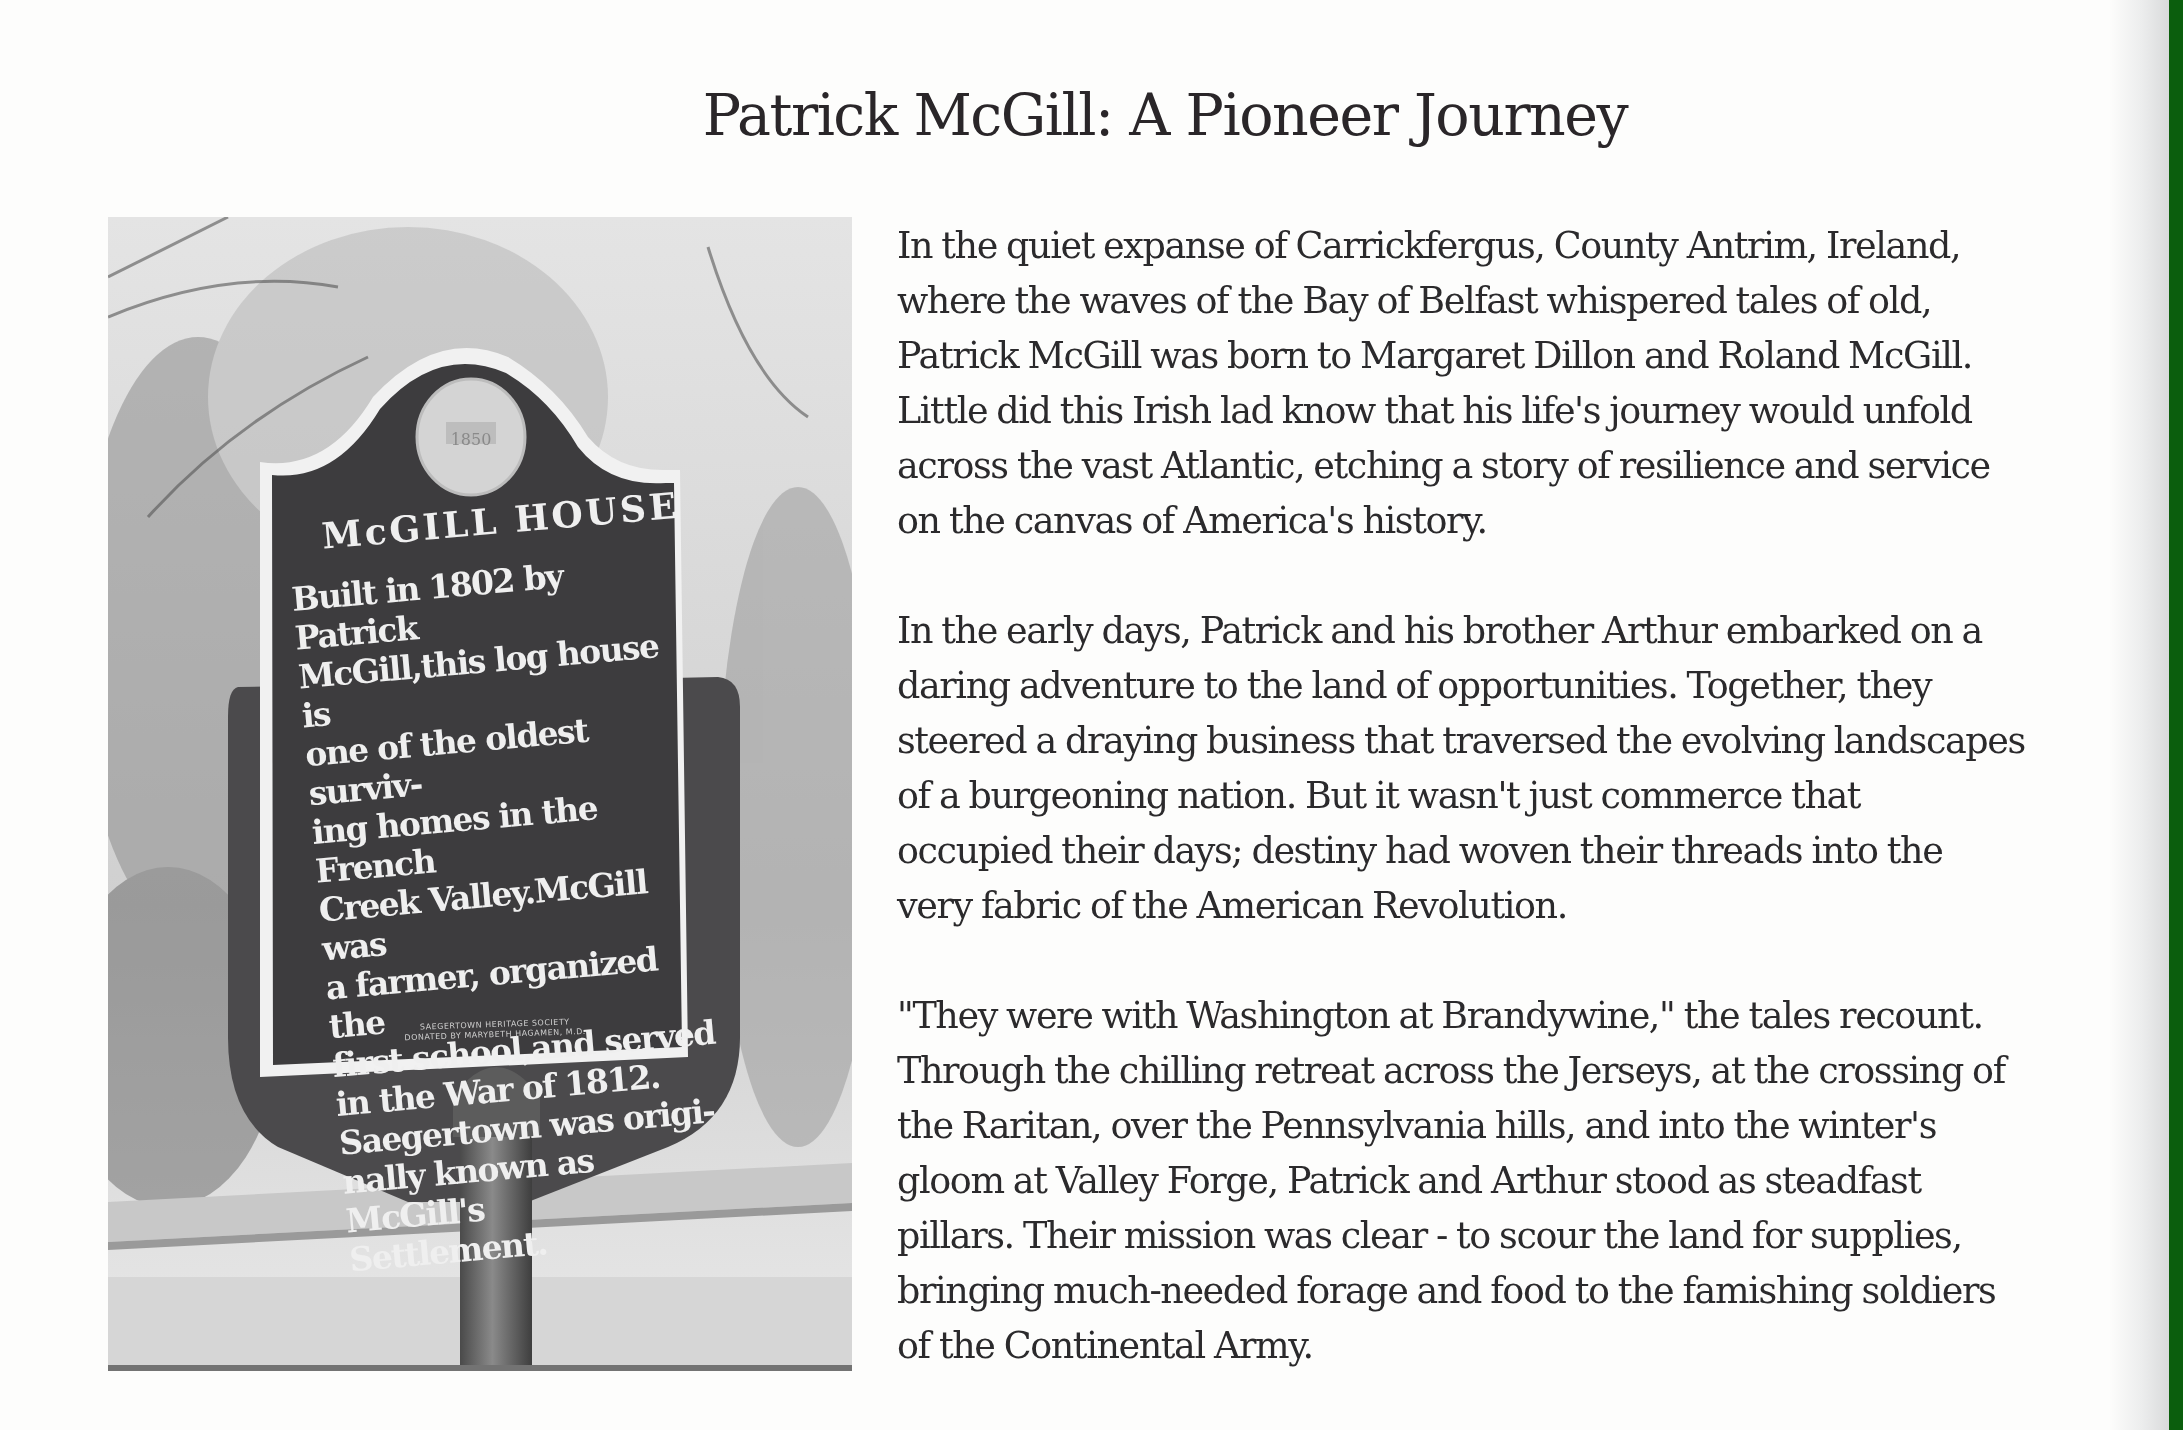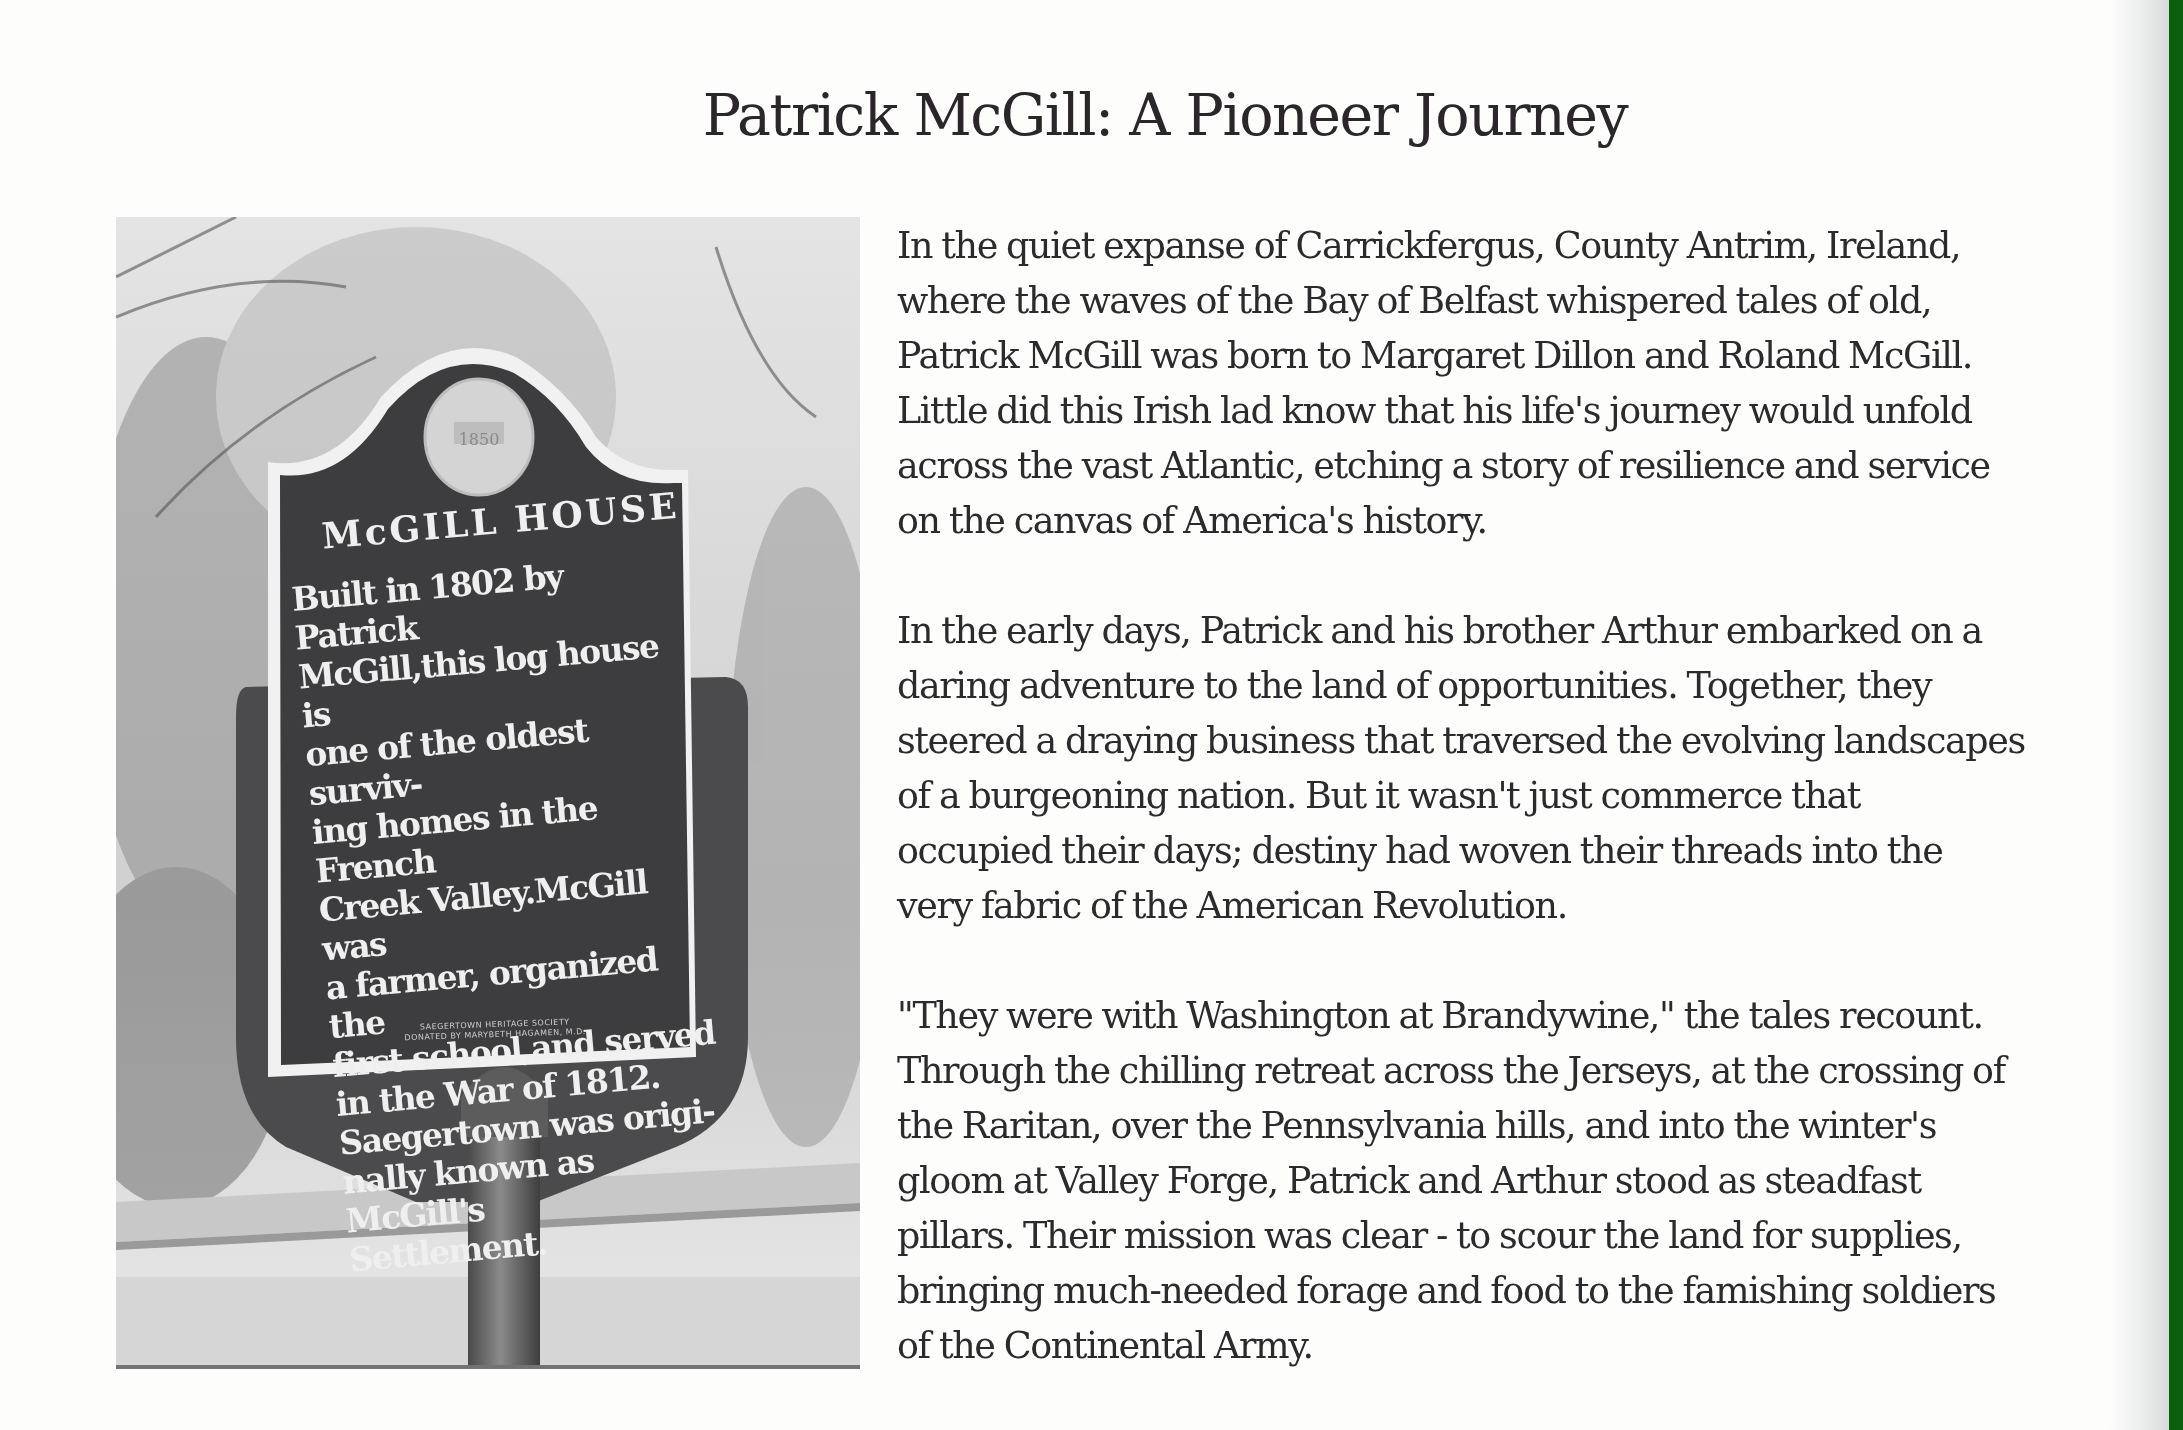--- a/index.html
+++ b/index.html
@@ -17,23 +17,23 @@
     position: absolute; top: 0; right: 0; width: 14px; height: 1430px;
     background: #0b5e0d;
   }
   .title {
     position: absolute; left: 0; width: 2330px; top: 44px;
     text-align: center; font-size: 57px; font-weight: 500;
     font-family: "DejaVu Serif", serif; letter-spacing: -1.5px;
     color: #2a2629;
   }
   .photo {
-    position: absolute; left: 116px; top: 217px; width: 744px; height: 1148px;
+    position: absolute; left: 108px; top: 217px; width: 744px; height: 1148px;
     background: #a3a3a3; overflow: hidden;
-    border-bottom: 4px solid #737373;
+    border-bottom: 6px solid #737373;
   }
   .photo svg { display: block; }
   .sign-text {
     position: absolute; left: 290px; top: 523px; width: 390px;
     color: #efefef; font-family: "DejaVu Serif", serif; font-weight: bold;
     font-size: 33px; line-height: 39px; letter-spacing: -1.6px;
     transform: rotate(-5deg); transform-origin: left top;
   }
   .sign-title {
     position: absolute; left: 320px; top: 515px;

